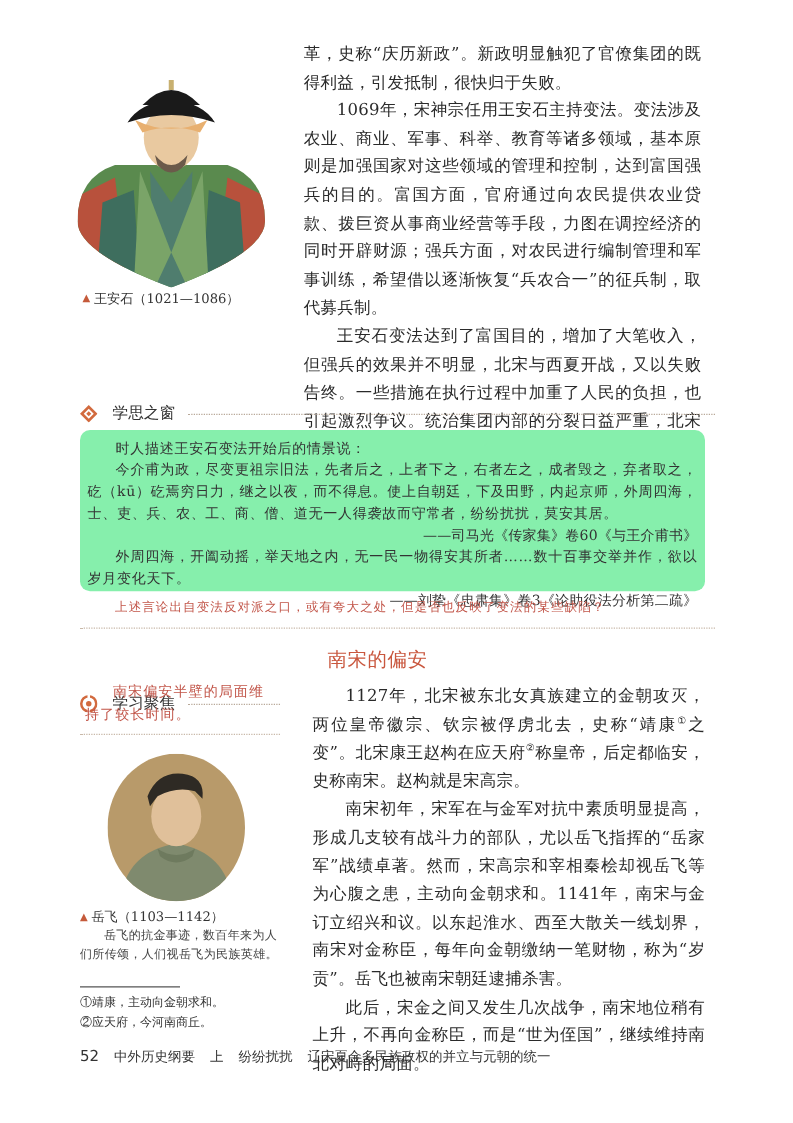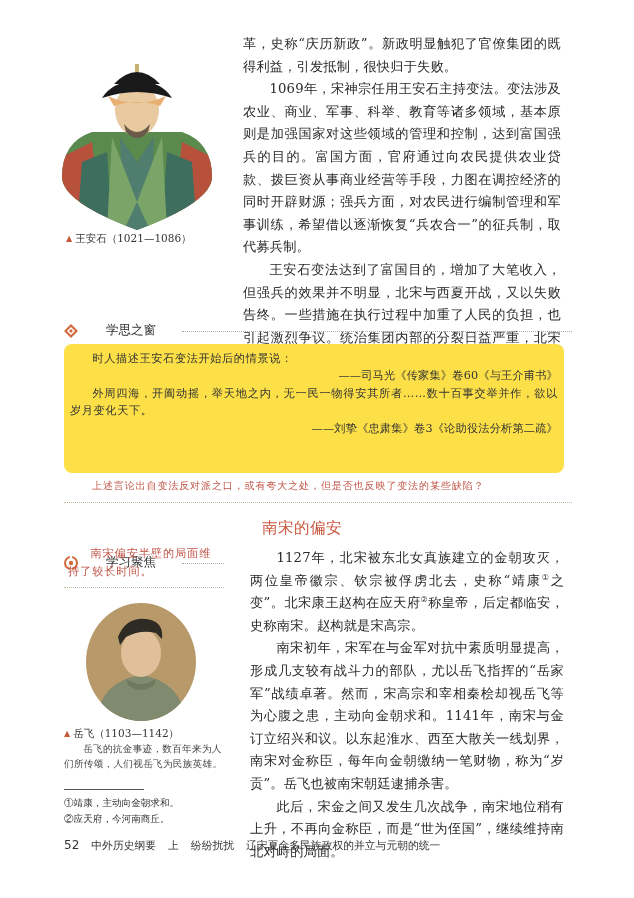--- a/index.html
+++ b/index.html
@@ -15,27 +15,27 @@
 
   
   #portrait1 { left: 62px; top: 62px; width: 150px; height: 168px; }
   #caption1 { left: 66px; top: 232px; font-size: 10.5px; color: #333; }
   .tri { color: #c55a3a; font-size: 8px; margin-right: 3px; vertical-align: 1px; }
 
   
   #top-text { left: 243px; top: 33px; width: 318px; }
 
   
-  .sec-head { display: flex; align-items: center; font-family: "DejaVu Sans", "Liberation Sans", sans-serif; font-size: 12.5px; color: #333; gap: 16px; }
+  .sec-head { display: flex; align-items: center; font-family: "DejaVu Sans", "Liberation Sans", sans-serif; font-size: 12.5px; color: #333; }
   .sec-icon { width: 14px; height: 14px; margin-right: 12px; }
   .dotted { flex: 1; border-top: 1px dotted #b8a898; margin-left: 10px; margin-top: 2px; }
 
   #xuesi-head { left: 64px; top: 322px; width: 508px; }
   #xuesi-box {
-    left: 64px; top: 344px; width: 500px; height: 129px; background: #fde047; border-radius: 8px;
+    left: 64px; top: 344px; width: 500px; height: 129px; background: #86efac; border-radius: 8px;
     padding: 6px 6px 0 6px; box-sizing: border-box;
   }
   #xuesi-box p { margin: 0; font-size: 11.2px; line-height: 17.4px; color: #333; text-align: justify; letter-spacing: 0.6px; font-family: "DejaVu Serif", serif; }
   #xuesi-box p.src { text-align: right; letter-spacing: 0.2px; }
   #xuesi-q { left: 92px; top: 479px; font-size: 10px; color: #c2564a; letter-spacing: 0.9px; }
   #sep-line1 { left: 64px; top: 502px; width: 508px; border-top: 1px dotted #c8b8a8; }
 
   #focus-head { left: 64px; top: 554px; width: 160px; }
   #focus-text { left: 68px; top: 545px; width: 152px; font-size: 11.2px; line-height: 18px; color: #c2564a; letter-spacing: 0.9px; text-indent: 2em; }
   #sep-line2 { left: 64px; top: 587px; width: 160px; border-top: 1px dotted #c8b8a8; }
@@ -97,20 +97,21 @@
   <svg class="sec-icon" viewBox="0 0 14 14">
     <path d="M7,0 L14,7 L7,14 L0,7Z" fill="#d26a3e"></path>
     <path d="M7,3 L11,7 L7,11 L3,7Z" fill="#fff"></path>
     <path d="M7,5 L9,7 L7,9 L5,7Z" fill="#d26a3e"></path>
   </svg>
   <span>学思之窗</span>
   <span class="dotted"></span>
 </div>
 <div id="xuesi-box" class="abs">
   <p class="indent">时人描述王安石变法开始后的情景说：</p>
+  <p class="indent">今介甫为政，尽变更祖宗旧法，先者后之，上者下之，右者左之，成者毁之，弃者取之，矻（kū）矻焉穷日力，继之以夜，而不得息。使上自朝廷，下及田野，内起京师，外周四海，士、吏、兵、农、工、商、僧、道无一人得袭故而守常者，纷纷扰扰，莫安其居。</p>
   <p class="src">——司马光《传家集》卷60《与王介甫书》</p>
   <p class="indent">外周四海，开阖动摇，举天地之内，无一民一物得安其所者……数十百事交举并作，欲以岁月变化天下。</p>
   <p class="src">——刘挚《忠肃集》卷3《论助役法分析第二疏》</p>
 </div>
 <div id="xuesi-q" class="abs">上述言论出自变法反对派之口，或有夸大之处，但是否也反映了变法的某些缺陷？</div>
 <div id="sep-line1" class="abs"></div>
 
 <div id="focus-head" class="abs sec-head">
   <svg class="sec-icon" viewBox="0 0 14 14">
     <circle cx="7" cy="7" r="6" fill="none" stroke="#d26a3e" stroke-width="2"></circle>

